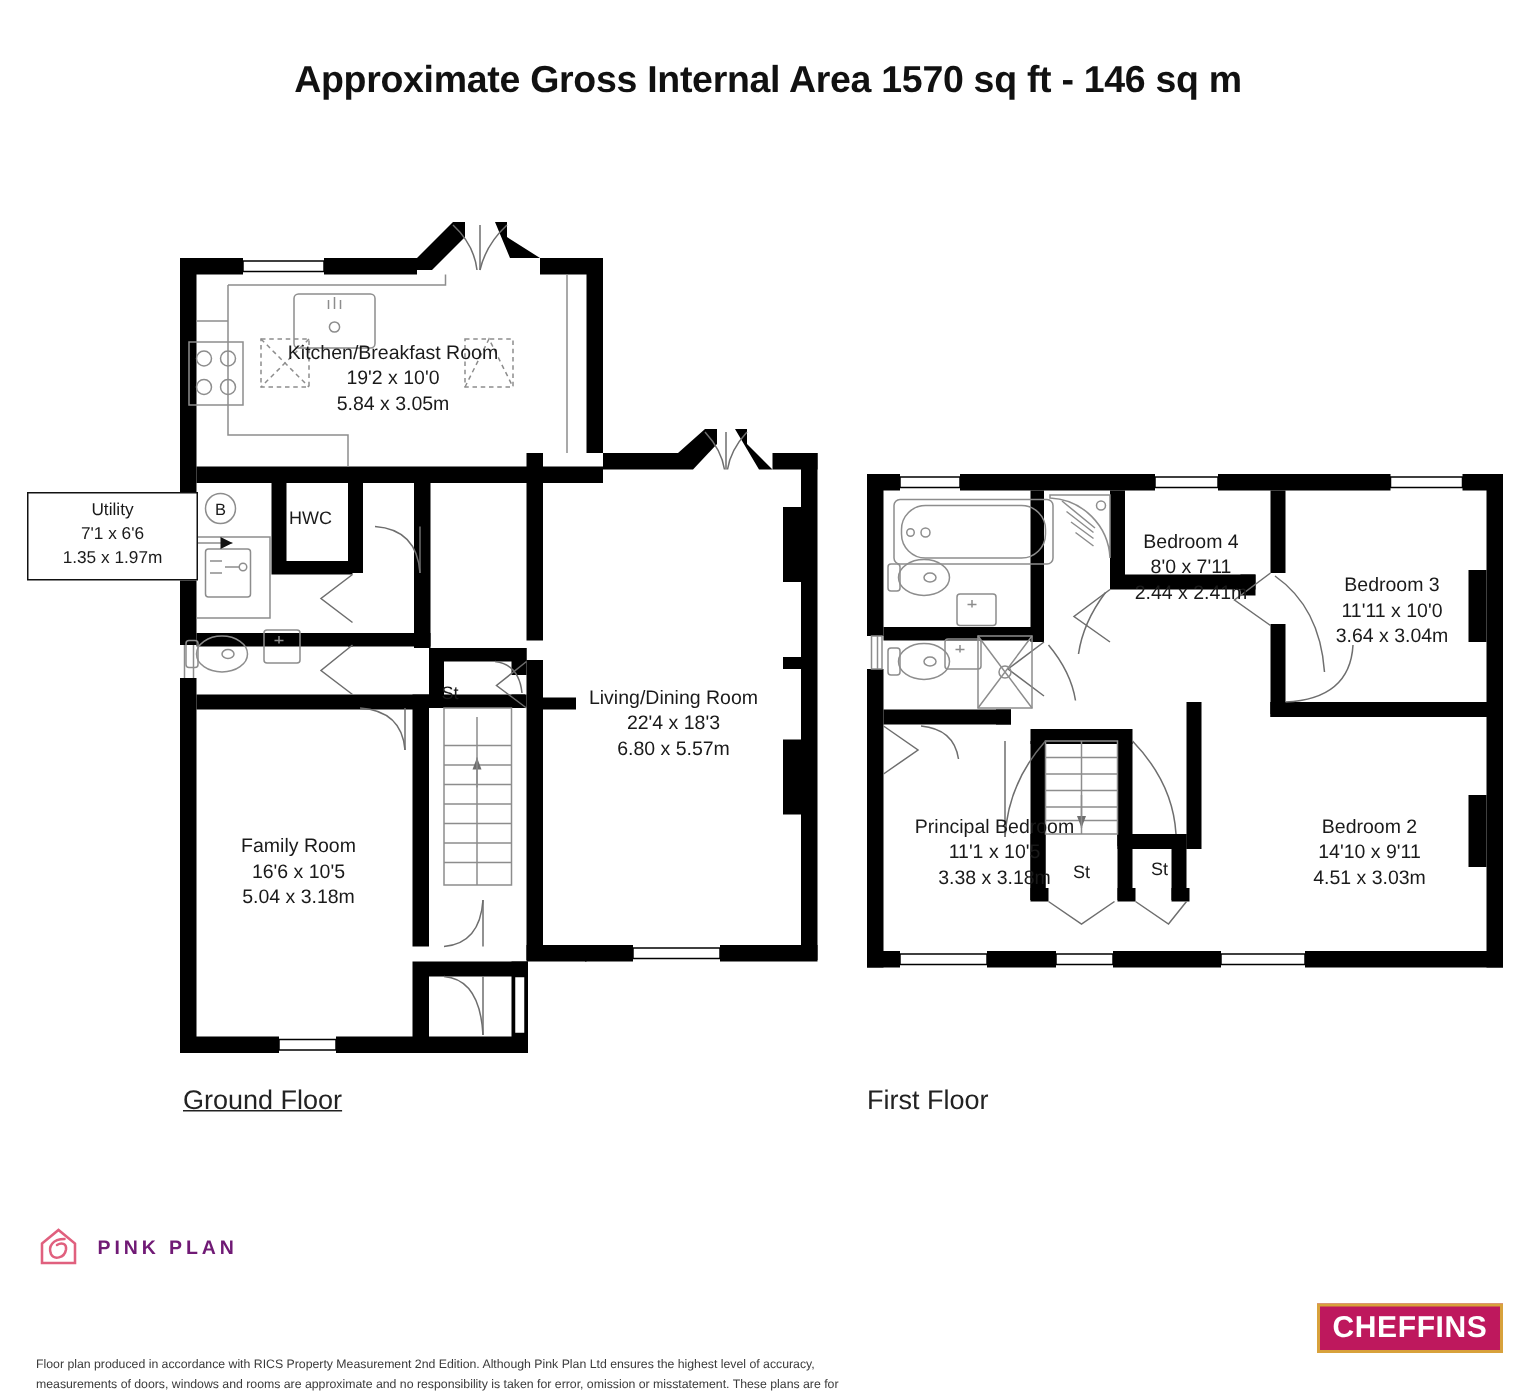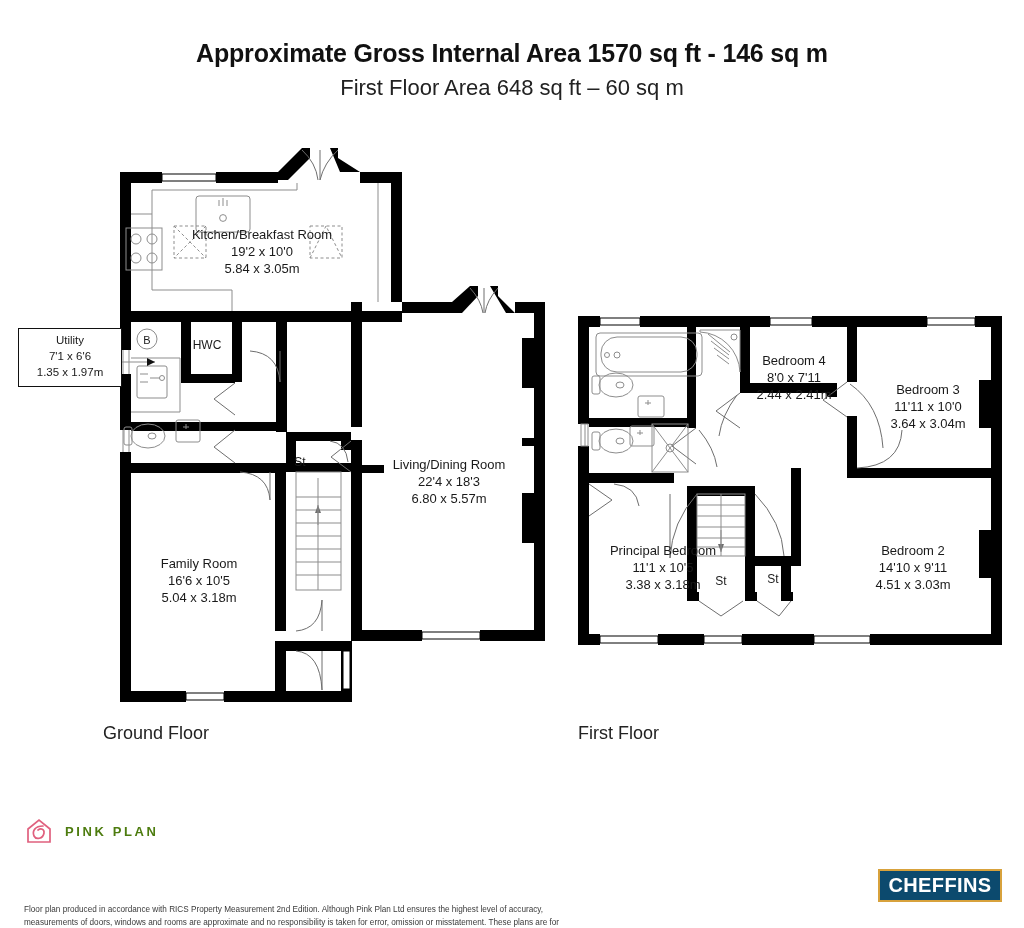--- a/index.html
+++ b/index.html
@@ -21,60 +21,59 @@
   .hdr-sub{
     font-size:22px;font-weight:normal;color:#222;margin-top:7px;
   }
   .hdr-sub2{
     font-size:22px;font-weight:normal;color:#222;margin-top:7px;
   }
   .plan-svg{position:absolute;left:0;top:0;}
   .floor-label{
     position:absolute;font-size:18px;color:#222;
   }
-  #gf-label{left:103px;top:723px;}
+  #gf-label{left:122px;top:723px;text-decoration:underline;}
   #ff-label{left:578px;top:723px;text-align:right;}
 
   
   .pinkplan{
     position:absolute;left:24px;top:816px;display:flex;align-items:center;gap:11px;
   }
   .pinkplan .pp-text{
-    color:#4d7c0f;font-size:13px;letter-spacing:2.6px;font-weight:bold;
+    color:#701a75;font-size:13px;letter-spacing:2.6px;font-weight:bold;
   }
   
   .cheffins{
     position:absolute;left:878px;top:869px;
     width:124px;height:33px;
-    background:#0c4a6e;
+    background:#be185d;
     border:2.5px solid #d8a23c;
     display:flex;align-items:center;justify-content:center;
     box-sizing:border-box;
   }
   .cheffins span{
     color:#ffffff;font-size:20px;font-weight:bold;letter-spacing:0.4px;
     font-family:"Liberation Sans", sans-serif;
   }
   .disclaimer{
     position:absolute;left:24px;top:856px;width:572px;
     font-size:8.2px;line-height:1.58;color:#3a3a3a;text-align:left;margin-top:48px;
   }
   .utility-box{
-    position:absolute;left:18px;top:328px;width:104px;
+    position:absolute;left:18px;top:328px;width:114px;
     border:1px solid #111;background:#fff;
     text-align:center;font-size:11.5px;line-height:1.38;
     padding:4px 2px 5px 2px;box-sizing:border-box;
   }
 </style>
 </head>
 <body>
 
 <div class="header">
   <div class="hdr-main">Approximate Gross Internal Area 1570 sq ft - 146 sq m</div>
-  <div class="hdr-sub2">First Floor Area 648 sq ft – 60 sq m</div>
 </div>
 
 <svg class="plan-svg" width="1024" height="928">
   <defs>
     <style>
       .w  { fill:#000; }
       .fx { fill:none; stroke:#8d8d8d; stroke-width:1; }
       .fxt{ fill:none; stroke:#8d8d8d; stroke-width:1; stroke-dasharray:3 2.5; }
       .dr { fill:none; stroke:#6e6e6e; stroke-width:1; }
       .win{ fill:#fff; stroke:#000; stroke-width:1; }

